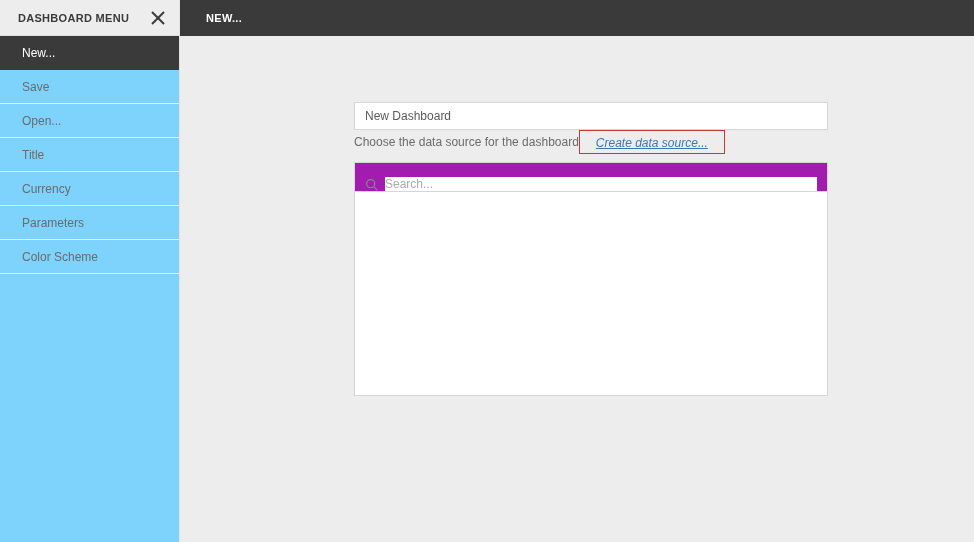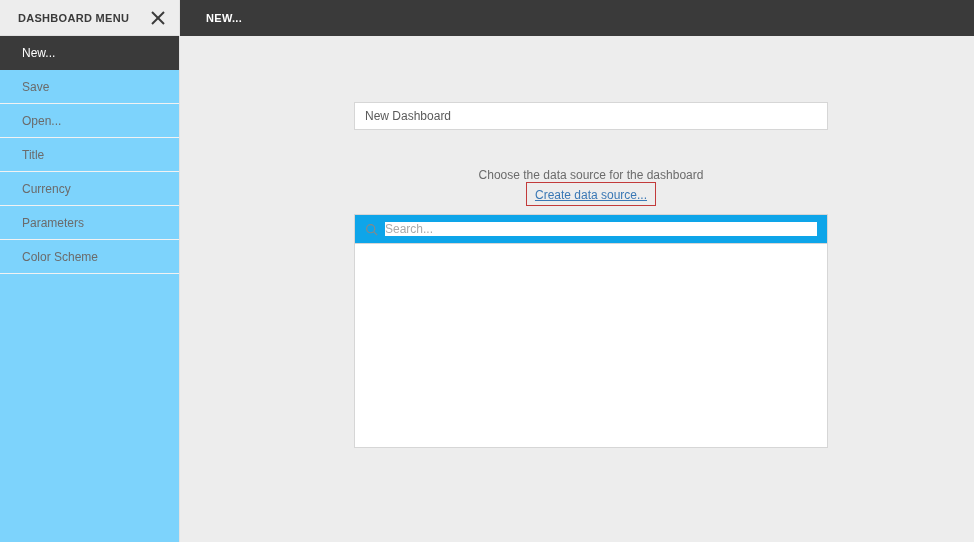--- a/index.html
+++ b/index.html
@@ -104,49 +104,47 @@
       height: 28px;
       border: 1px solid #d6d6d6;
       background: #fff;
       padding: 0 10px;
       font-size: 12px;
       color: #5a5a5a;
       outline: none;
       margin-top: 6px;
     }
     .ds-row {
-      margin-top: 38px;
-      width: 474px;
-      display: flex;
-      justify-content: space-between;
+      width: 474px;
+      display: flex;
       align-items: center;
       margin-bottom: 8px;
-      flex-direction: column;
     }
     .ds-label {
       font-size: 12px;
       color: #6b6b6b;
     }
     .create-link-wrap {
       border: 1.5px solid #c23a3a;
-      padding: 2px 8px;
+      padding: 2px 16px;
+      font-style: italic;
     }
     .create-link {
       font-size: 12px;
       color: #3a78b5;
       text-decoration: underline;
       cursor: pointer;
     }
     .search-box {
       width: 474px;
       height: 30px;
       border: 1px solid #d6d6d6;
-      background: #0ea5e9;
-      display: flex;
-      align-items: center;
+      background: #a21caf;
+      display: flex;
+      align-items: flex-end;
       padding: 0 10px;
     }
     .search-icon {
       width: 13px;
       height: 13px;
       margin-right: 7px;
       flex-shrink: 0;
     }
     .search-input {
       border: none;

